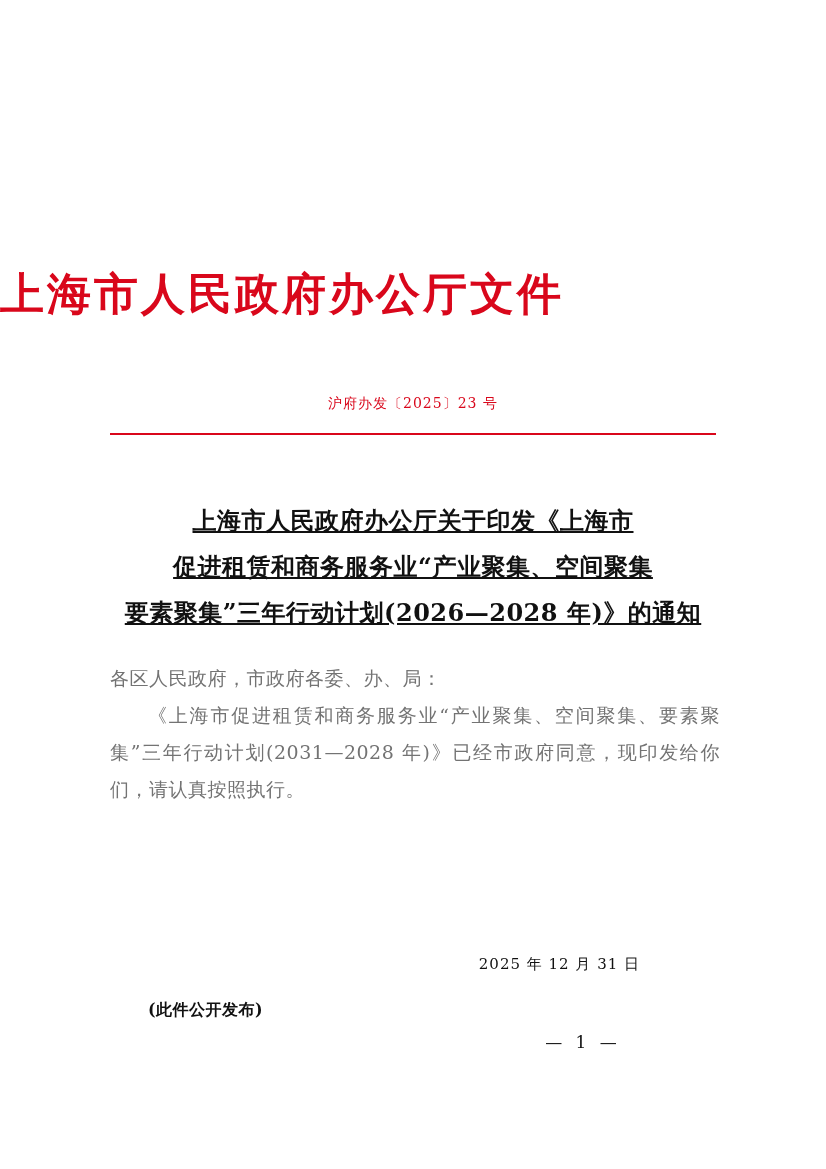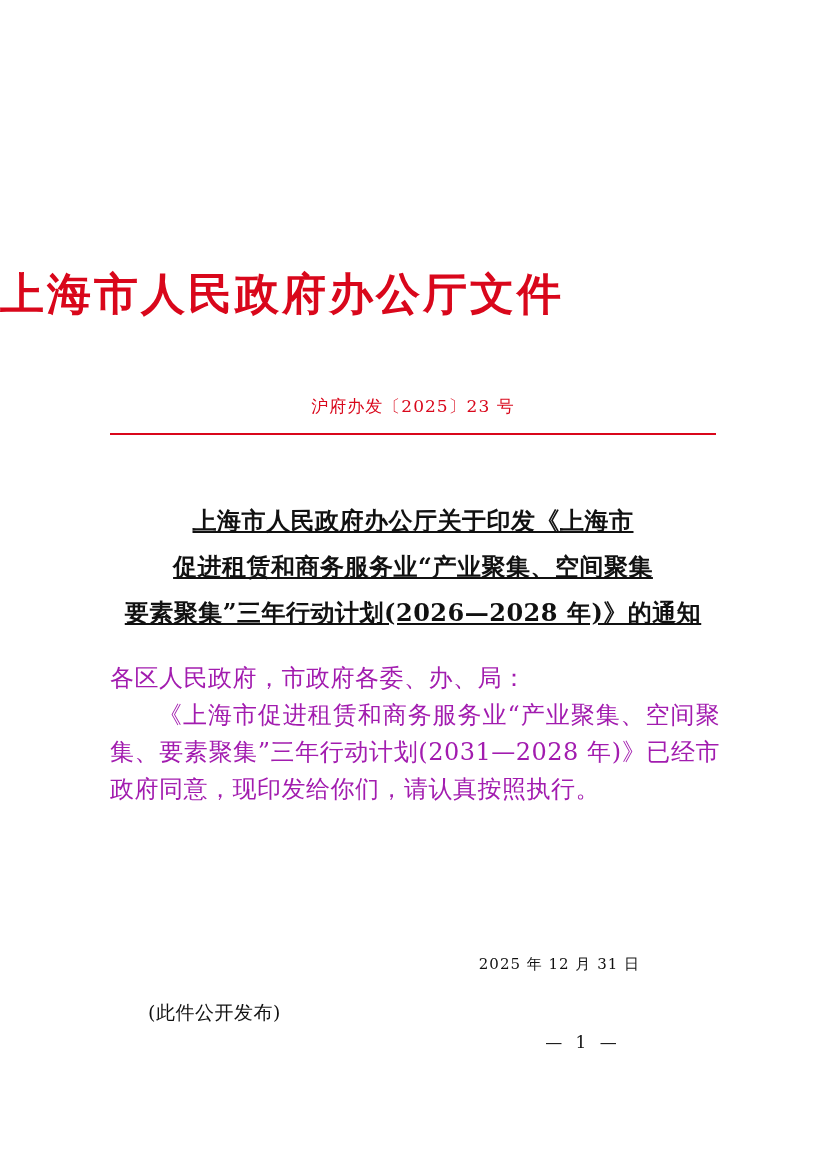--- a/index.html
+++ b/index.html
@@ -39,21 +39,21 @@
     line-height: 1.2;
     white-space: nowrap;
   }
 
   .doc-number {
     position: absolute;
     top: 395px;
     left: 0;
     width: 826px;
     text-align: center;
-    font-size: 17px;
+    font-size: 14px;
     letter-spacing: 1px;
     color: #d9071b;
     font-family: "DejaVu Serif", "Liberation Serif", serif;
   }
 
   .red-rule {
     position: absolute;
     top: 433px;
     left: 110px;
     width: 606px;
@@ -79,24 +79,24 @@
     display: block;
     white-space: nowrap;
   }
 
   
   .body-block {
     position: absolute;
     top: 660px;
     left: 110px;
     width: 610px;
-    font-size: 24px;
+    font-size: 19px;
     line-height: 37px;
     letter-spacing: 0.5px;
-    color: #a21caf;
+    color: #737373;
     text-align: justify;
   }
   .salutation {
     margin: 0 0 0 0;
   }
   .para {
     margin: 0;
     text-indent: 2em;
   }
 
@@ -110,23 +110,24 @@
     padding-right: 80px;
     box-sizing: border-box;
     font-size: 15px;
     letter-spacing: 1px;
     color: #111111;
   }
   .publish-note {
     position: absolute;
     top: 1000px;
     left: 148px;
-    font-size: 19px;
+    font-size: 16px;
     letter-spacing: 0.5px;
     color: #111111;
+    font-weight: bold;
   }
   .page-number {
     position: absolute;
     top: 1032px;
     left: 0;
     width: 826px;
     text-align: center;
     padding-left: 340px;
     box-sizing: border-box;
     font-size: 17px;

